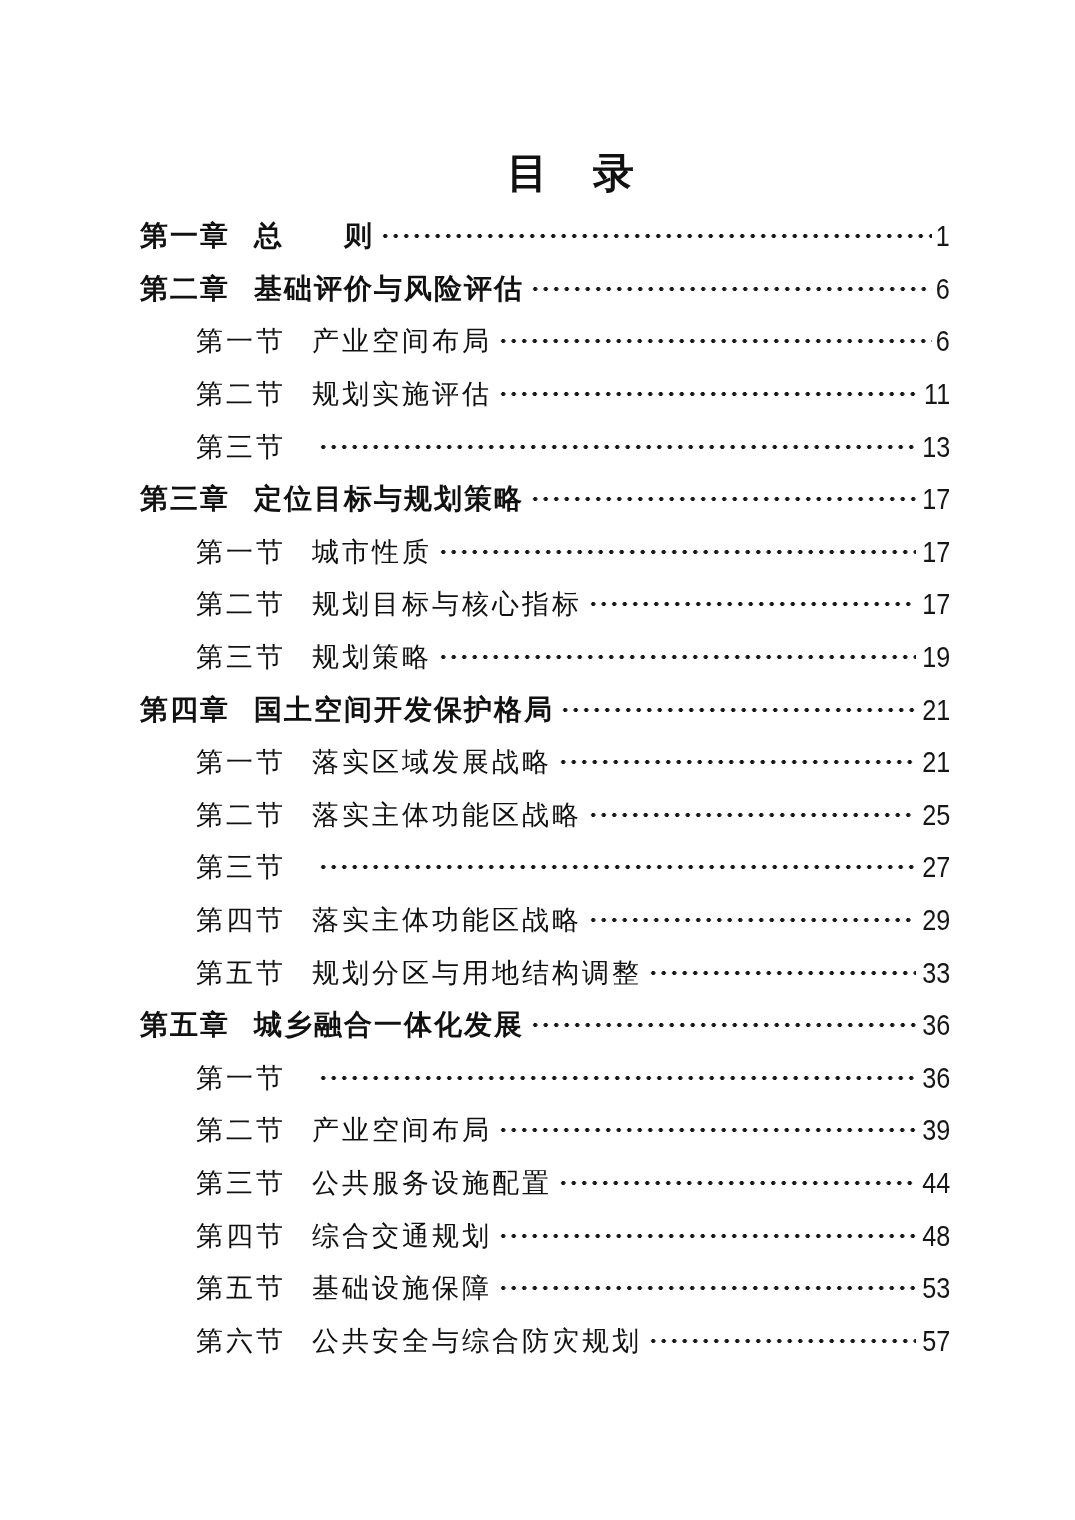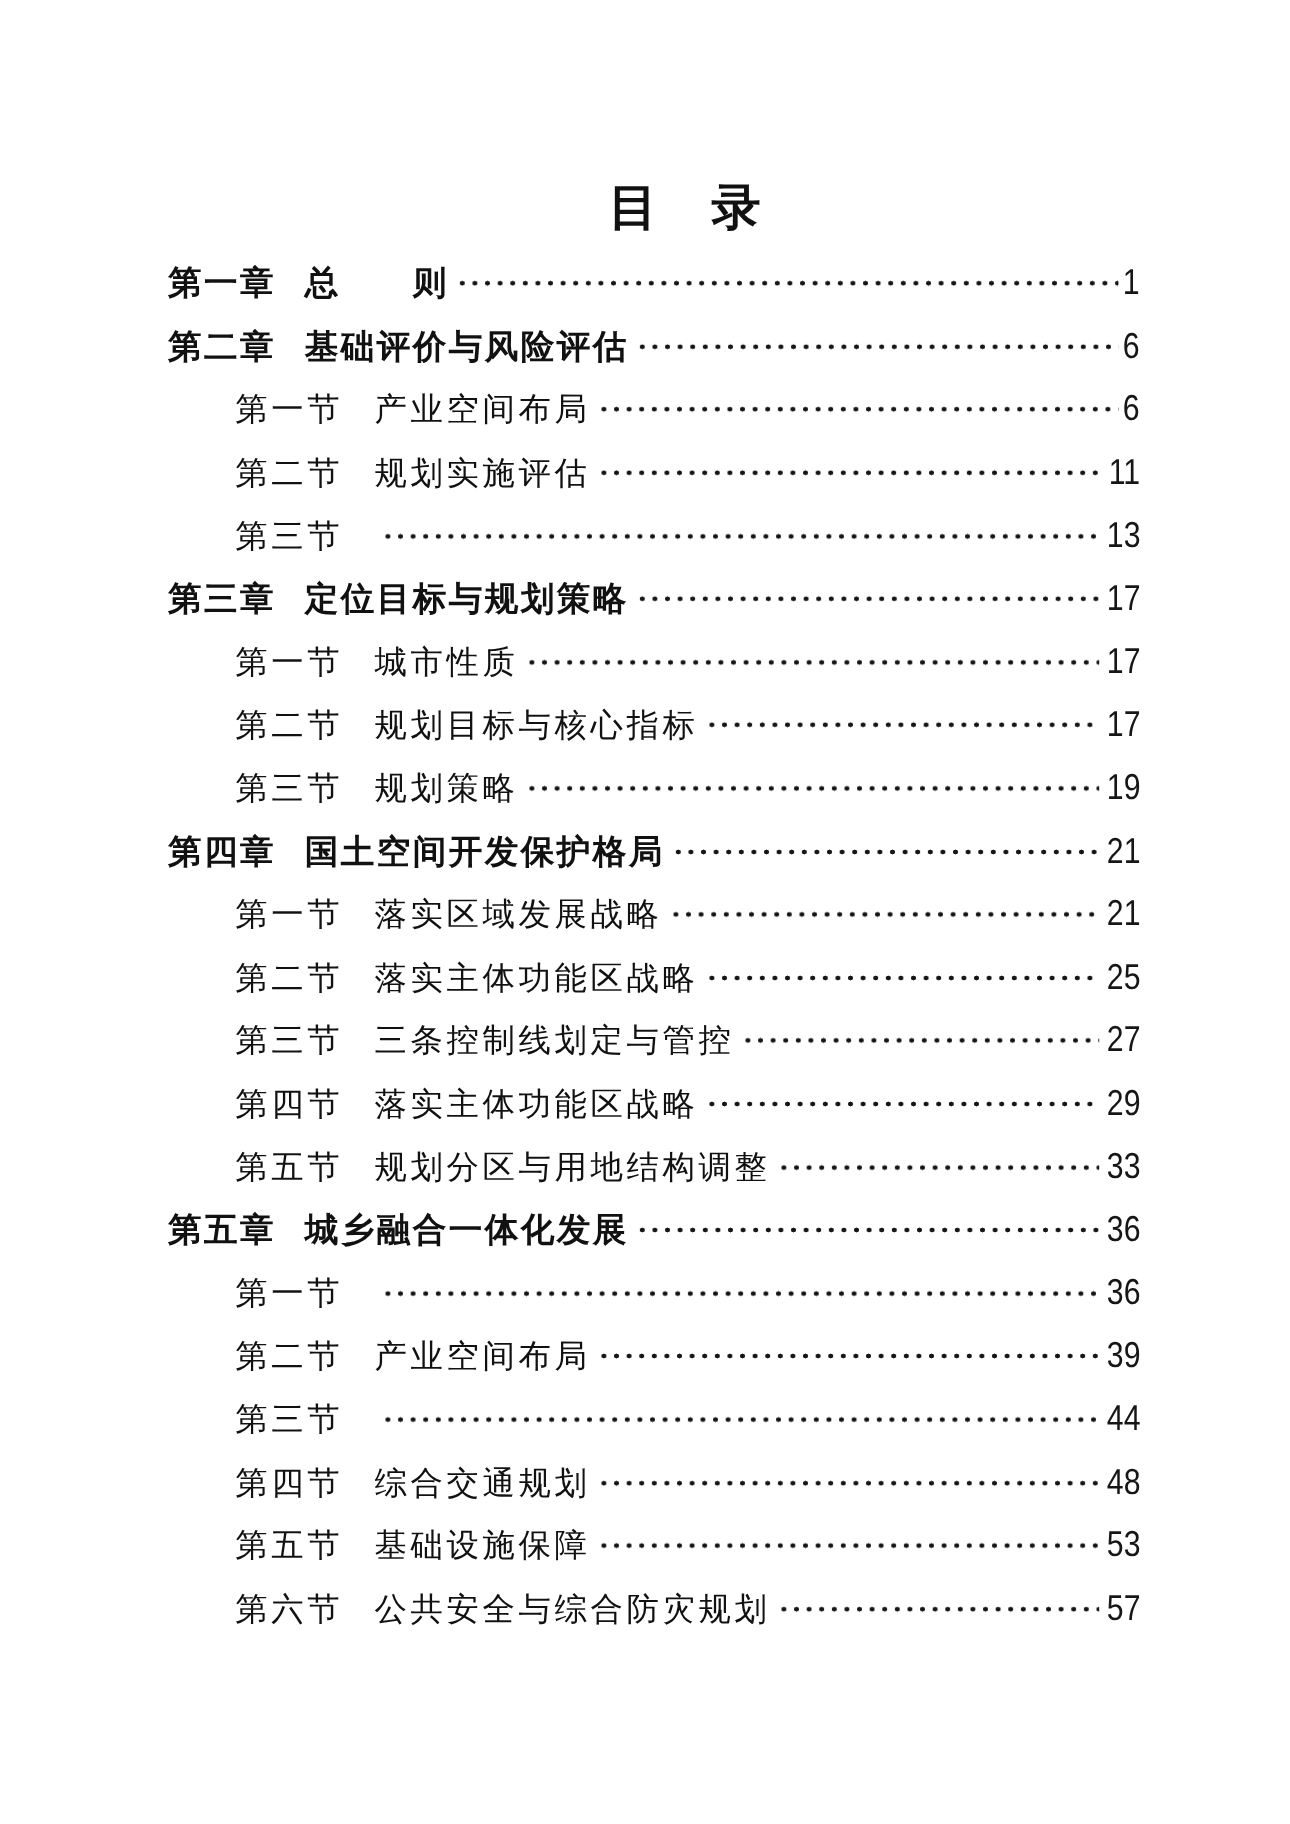--- a/index.html
+++ b/index.html
@@ -147,21 +147,20 @@
         <span class="pagenum">21</span>
       </div>
       <div class="row section">
         <span class="label">第二节</span>
         <span class="entry-title">落实主体功能区战略</span>
         <span class="leader"></span>
         <span class="pagenum">25</span>
       </div>
       <div class="row section">
         <span class="label">第三节</span>
-        <span class="entry-title">三条控制线划定与管控</span>
         <span class="leader"></span>
         <span class="pagenum">27</span>
       </div>
       <div class="row section">
         <span class="label">第四节</span>
         <span class="entry-title">落实主体功能区战略</span>
         <span class="leader"></span>
         <span class="pagenum">29</span>
       </div>
       <div class="row section">
@@ -182,20 +181,21 @@
         <span class="pagenum">36</span>
       </div>
       <div class="row section">
         <span class="label">第二节</span>
         <span class="entry-title">产业空间布局</span>
         <span class="leader"></span>
         <span class="pagenum">39</span>
       </div>
       <div class="row section">
         <span class="label">第三节</span>
+        <span class="entry-title">公共服务设施配置</span>
         <span class="leader"></span>
         <span class="pagenum">44</span>
       </div>
       <div class="row section">
         <span class="label">第四节</span>
         <span class="entry-title">综合交通规划</span>
         <span class="leader"></span>
         <span class="pagenum">48</span>
       </div>
       <div class="row section">

